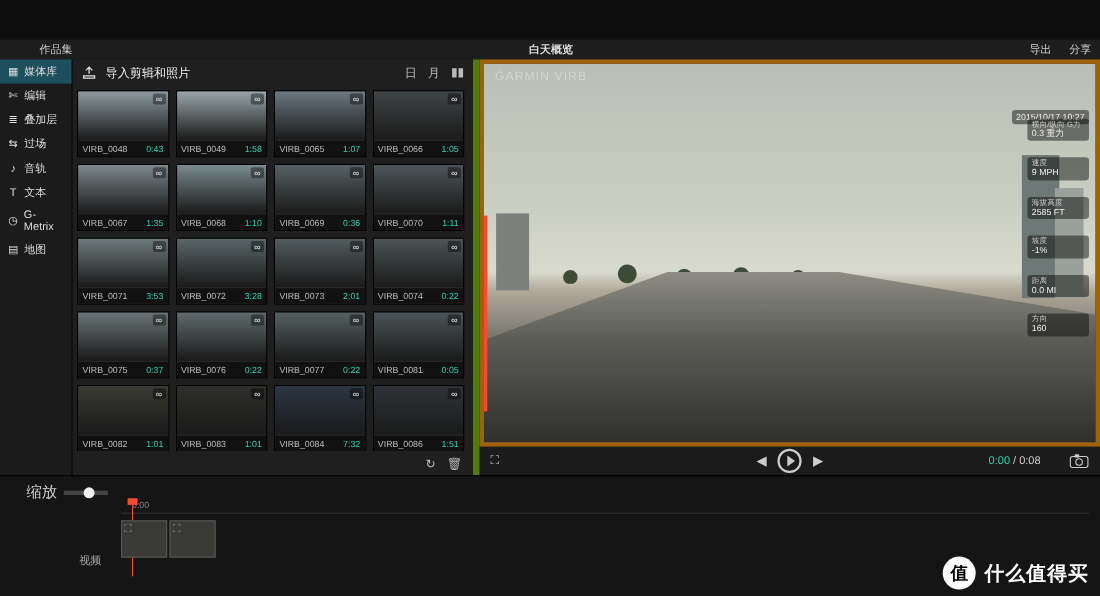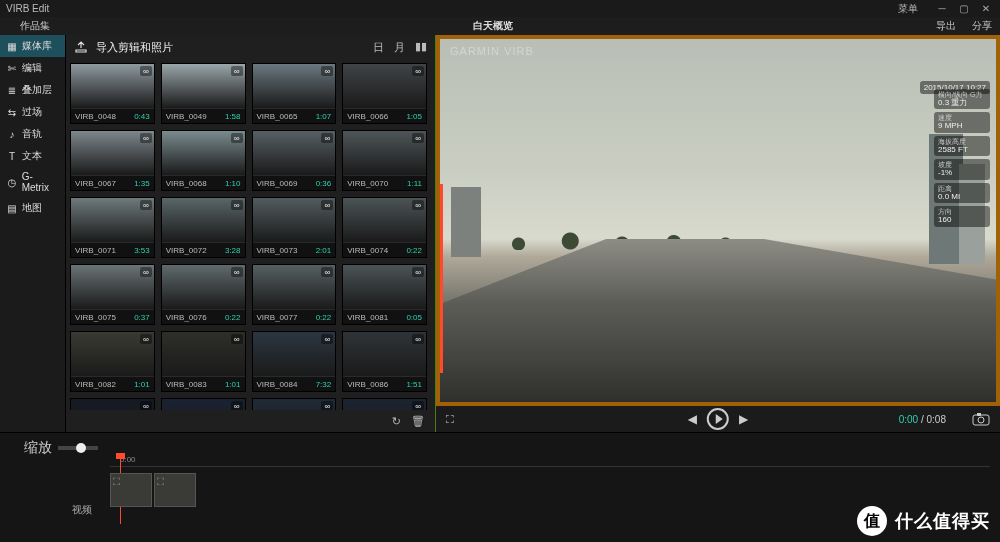--- a/index.html
+++ b/index.html
@@ -6,36 +6,36 @@
 html, body { width: 1000px; height: 542px; overflow: hidden; font-family: "Microsoft YaHei", Arial, sans-serif; background: #0e0e0e; color: #ccc; font-size: 11px; }
 .app { display: flex; flex-direction: column; height: 542px; }
 
 
 .titlebar { height: 17px; background: #1a1a1a; display: flex; align-items: center; padding: 0 6px; font-size: 10px; color: #bbb; }
 .titlebar .right { margin-left: auto; display: flex; gap: 8px; align-items: center; }
 .winbtns { display: flex; gap: 6px; margin-left: 8px; }
 .winbtn { width: 16px; height: 12px; display: flex; align-items: center; justify-content: center; color: #aaa; cursor: pointer; }
 
 
-.menubar { height: 18px; background: #1d1d1d; display: flex; align-items: center; padding-left: 12px; font-size: 10px; color: #ccc; }
+.menubar { height: 18px; background: #1d1d1d; display: flex; align-items: center; padding-left: 28px; font-size: 10px; color: #ccc; margin-top: 36px; }
 .menubar .spacer { flex: 1; }
 .menubar .centerlabel { color: #ddd; font-weight: bold; }
 .menubar .menuitem { padding: 0 8px; cursor: pointer; }
 
 
 .main { flex: 1; display: flex; min-height: 0; }
 
 
 .sidebar { width: 66px; background: #1b1b1b; border-right: 1px solid #000; display: flex; flex-direction: column; }
 .side-item { display: flex; align-items: center; gap: 4px; padding: 4px 6px; font-size: 10px; color: #ddd; cursor: pointer; }
 .side-item.active { background: #1e4f5c; }
 .side-icon { width: 12px; height: 12px; display: inline-flex; align-items: center; justify-content: center; color: #ddd; }
 
 
-.library { width: 370px; background: #1f1f1f; display: flex; flex-direction: column; border-right: 1px solid #4d7c0f; }
+.library { width: 370px; background: #1f1f1f; display: flex; flex-direction: column; border-right: 6px solid #4d7c0f; }
 .lib-head { height: 24px; display: flex; align-items: center; padding: 0 8px; gap: 8px; color: #eee; font-size: 11px; }
 .lib-head .righticons { margin-left: auto; display: flex; gap: 10px; color: #bbb; }
 .lib-grid { flex: 1; overflow: hidden; display: grid; grid-template-columns: repeat(4, 1fr); grid-auto-rows: 61px; gap: 6px 6px; padding: 4px 8px 4px 4px; }
 .clip { position: relative; background: #2a2a2a; border: 1px solid #000; overflow: hidden; }
 .clip .thumb { width: 100%; height: 44px; }
 .clip .meta { position: absolute; left: 0; right: 0; bottom: 0; height: 14px; background: #111; display: flex; align-items: center; padding: 0 4px; font-size: 8px; }
 .clip .name { color: #bbb; }
 .clip .dur { margin-left: auto; color: #2dd1b0; }
 .clip .badge { position: absolute; top: 2px; right: 2px; width: 12px; height: 10px; background: rgba(0,0,0,.4); border-radius: 2px; color: #eee; font-size: 8px; display: flex; align-items: center; justify-content: center; }
 .lib-foot { height: 22px; display: flex; align-items: center; justify-content: flex-end; gap: 10px; padding: 0 10px; color: #bbb; }
@@ -44,21 +44,21 @@
 .preview { flex: 1; background: #a16207; display: flex; flex-direction: column; position: relative; }
 .video { flex: 1; position: relative; margin: 4px; background: #333; overflow: hidden; }
 .video .sky { position: absolute; inset: 0; background: linear-gradient(#b9bfb6 0%, #c9cdc1 35%, #d8dacd 55%, #b0a99a 60%, #6b6b63 75%, #3e3e3a 100%); }
 .video .road { position: absolute; left: 0; right: 0; bottom: 0; height: 45%; background: linear-gradient(#8d8d85 0%, #5c5c57 40%, #2f2f2d 100%); clip-path: polygon(0 100%, 100% 100%, 100% 25%, 58% 0, 30% 0, 0 40%); }
 .video .bld-l { position: absolute; left: 2%; bottom: 40%; width: 30px; height: 70px; background: #7c817e; }
 .video .bld-r1 { position: absolute; right: 6%; bottom: 38%; width: 34px; height: 130px; background: #6e7876; }
 .video .bld-r2 { position: absolute; right: 2%; bottom: 38%; width: 26px; height: 100px; background: #9aa09b; }
 .video .trees { position: absolute; left: 8%; right: 30%; bottom: 42%; height: 30px; background: radial-gradient(circle at 10% 80%, #3d4a36 6px, transparent 7px), radial-gradient(circle at 25% 70%, #3d4a36 8px, transparent 9px), radial-gradient(circle at 40% 80%, #3d4a36 7px, transparent 8px), radial-gradient(circle at 55% 75%, #3d4a36 7px, transparent 8px), radial-gradient(circle at 70% 80%, #3d4a36 6px, transparent 7px); }
 .watermark { position: absolute; top: 6px; left: 10px; color: rgba(255,255,255,.35); font-size: 11px; letter-spacing: 1px; }
 .redbar { position: absolute; left: 0; top: 40%; bottom: 8%; width: 3px; background: #ff4a2e; }
-.overlay { position: absolute; right: 6px; top: 50px; width: 56px; display: flex; flex-direction: column; gap: 3px; }
+.overlay { position: absolute; right: 6px; top: 50px; width: 56px; display: flex; flex-direction: column; gap: 15px; }
 .ov-item { background: rgba(0,0,0,.45); border-radius: 3px; padding: 2px 4px; color: #eee; font-size: 8px; line-height: 1.1; }
 .ov-item .lab { font-size: 7px; color: #ccc; }
 .ov-ts { position: absolute; right: 6px; top: 42px; background: rgba(0,0,0,.45); color: #eee; font-size: 8px; padding: 2px 4px; border-radius: 3px; }
 
 .controls { height: 26px; background: #1b1b1b; display: flex; align-items: center; padding: 0 10px; gap: 8px; }
 .controls .transport { position: absolute; left: 50%; transform: translateX(-50%); display: flex; gap: 10px; align-items: center; }
 .playbtn { width: 22px; height: 22px; border: 2px solid #ccc; border-radius: 50%; display: flex; align-items: center; justify-content: center; cursor: pointer; }
 .tri { width: 0; height: 0; border-left: 7px solid #ccc; border-top: 5px solid transparent; border-bottom: 5px solid transparent; margin-left: 2px; }
 .skip { color: #ccc; font-size: 12px; cursor: pointer; }
 .time { margin-left: auto; font-size: 10px; color: #ccc; }
@@ -85,31 +85,20 @@
 .brandmark .circle { width: 30px; height: 30px; border-radius: 50%; background: #fff; color: #000; display: flex; align-items: center; justify-content: center; font-size: 16px; font-weight: bold; }
 .brandmark .txt { font-size: 18px; font-weight: bold; letter-spacing: 1px; text-align: center; }
 
 svg { display: block; }
 </style>
 </head>
 <body>
 
 <div class="app">
 
-  <div class="titlebar">
-    <span>VIRB Edit</span>
-    <div class="right">
-      <span>菜单</span>
-      <div class="winbtns">
-        <span class="winbtn">─</span>
-        <span class="winbtn">▢</span>
-        <span class="winbtn">✕</span>
-      </div>
-    </div>
-  </div>
 
   <div class="menubar">
     <span class="menuitem">作品集</span>
     <span class="spacer"></span>
     <span class="centerlabel">白天概览</span>
     <span class="spacer"></span>
     <span class="menuitem">导出</span>
     <span class="menuitem">分享</span>
   </div>
 

